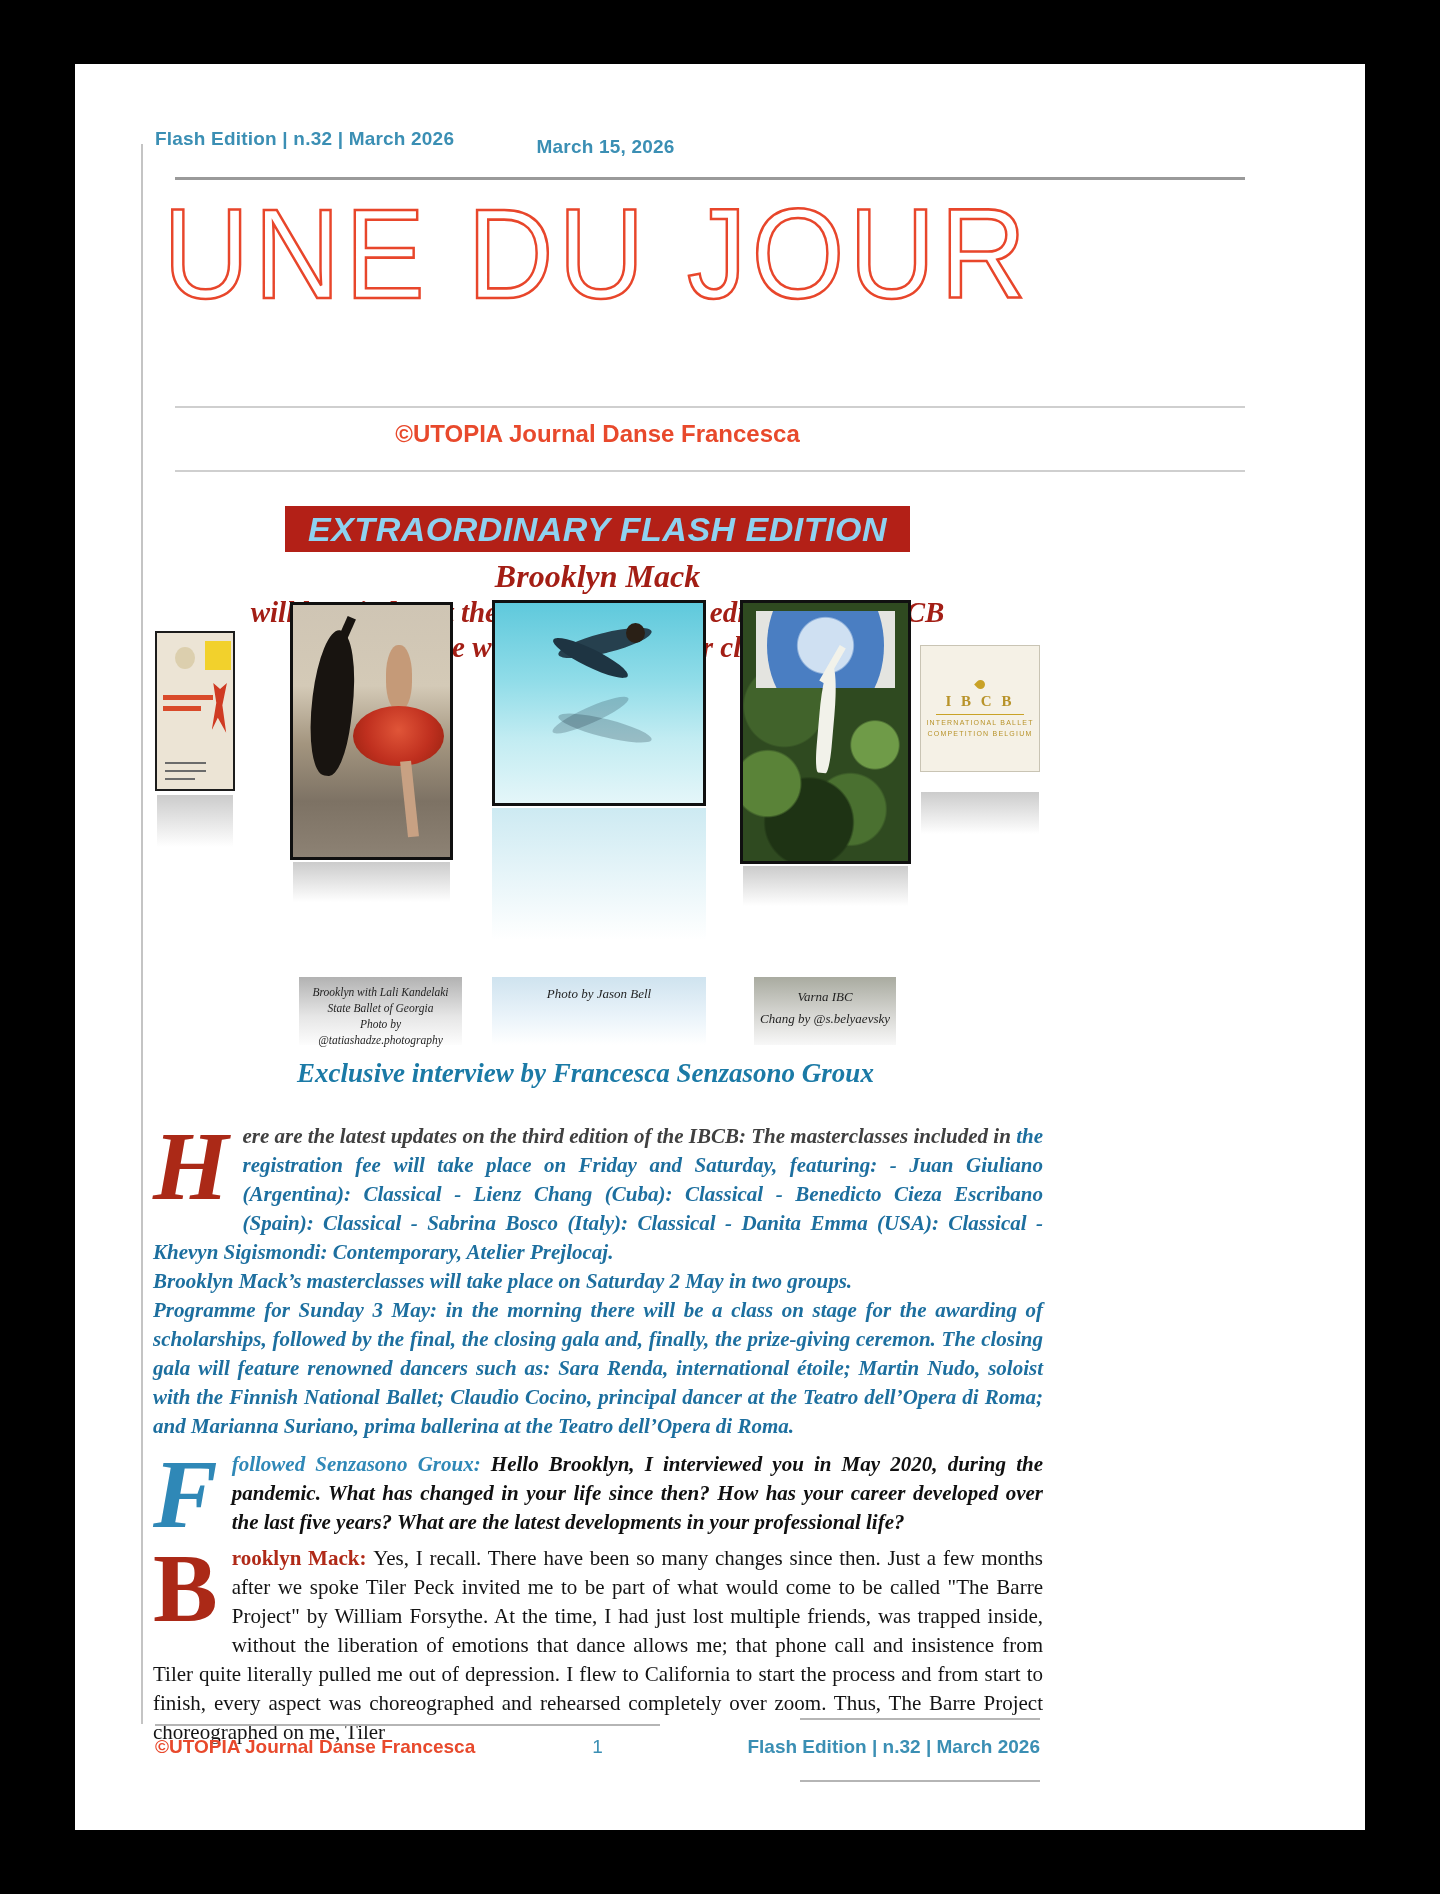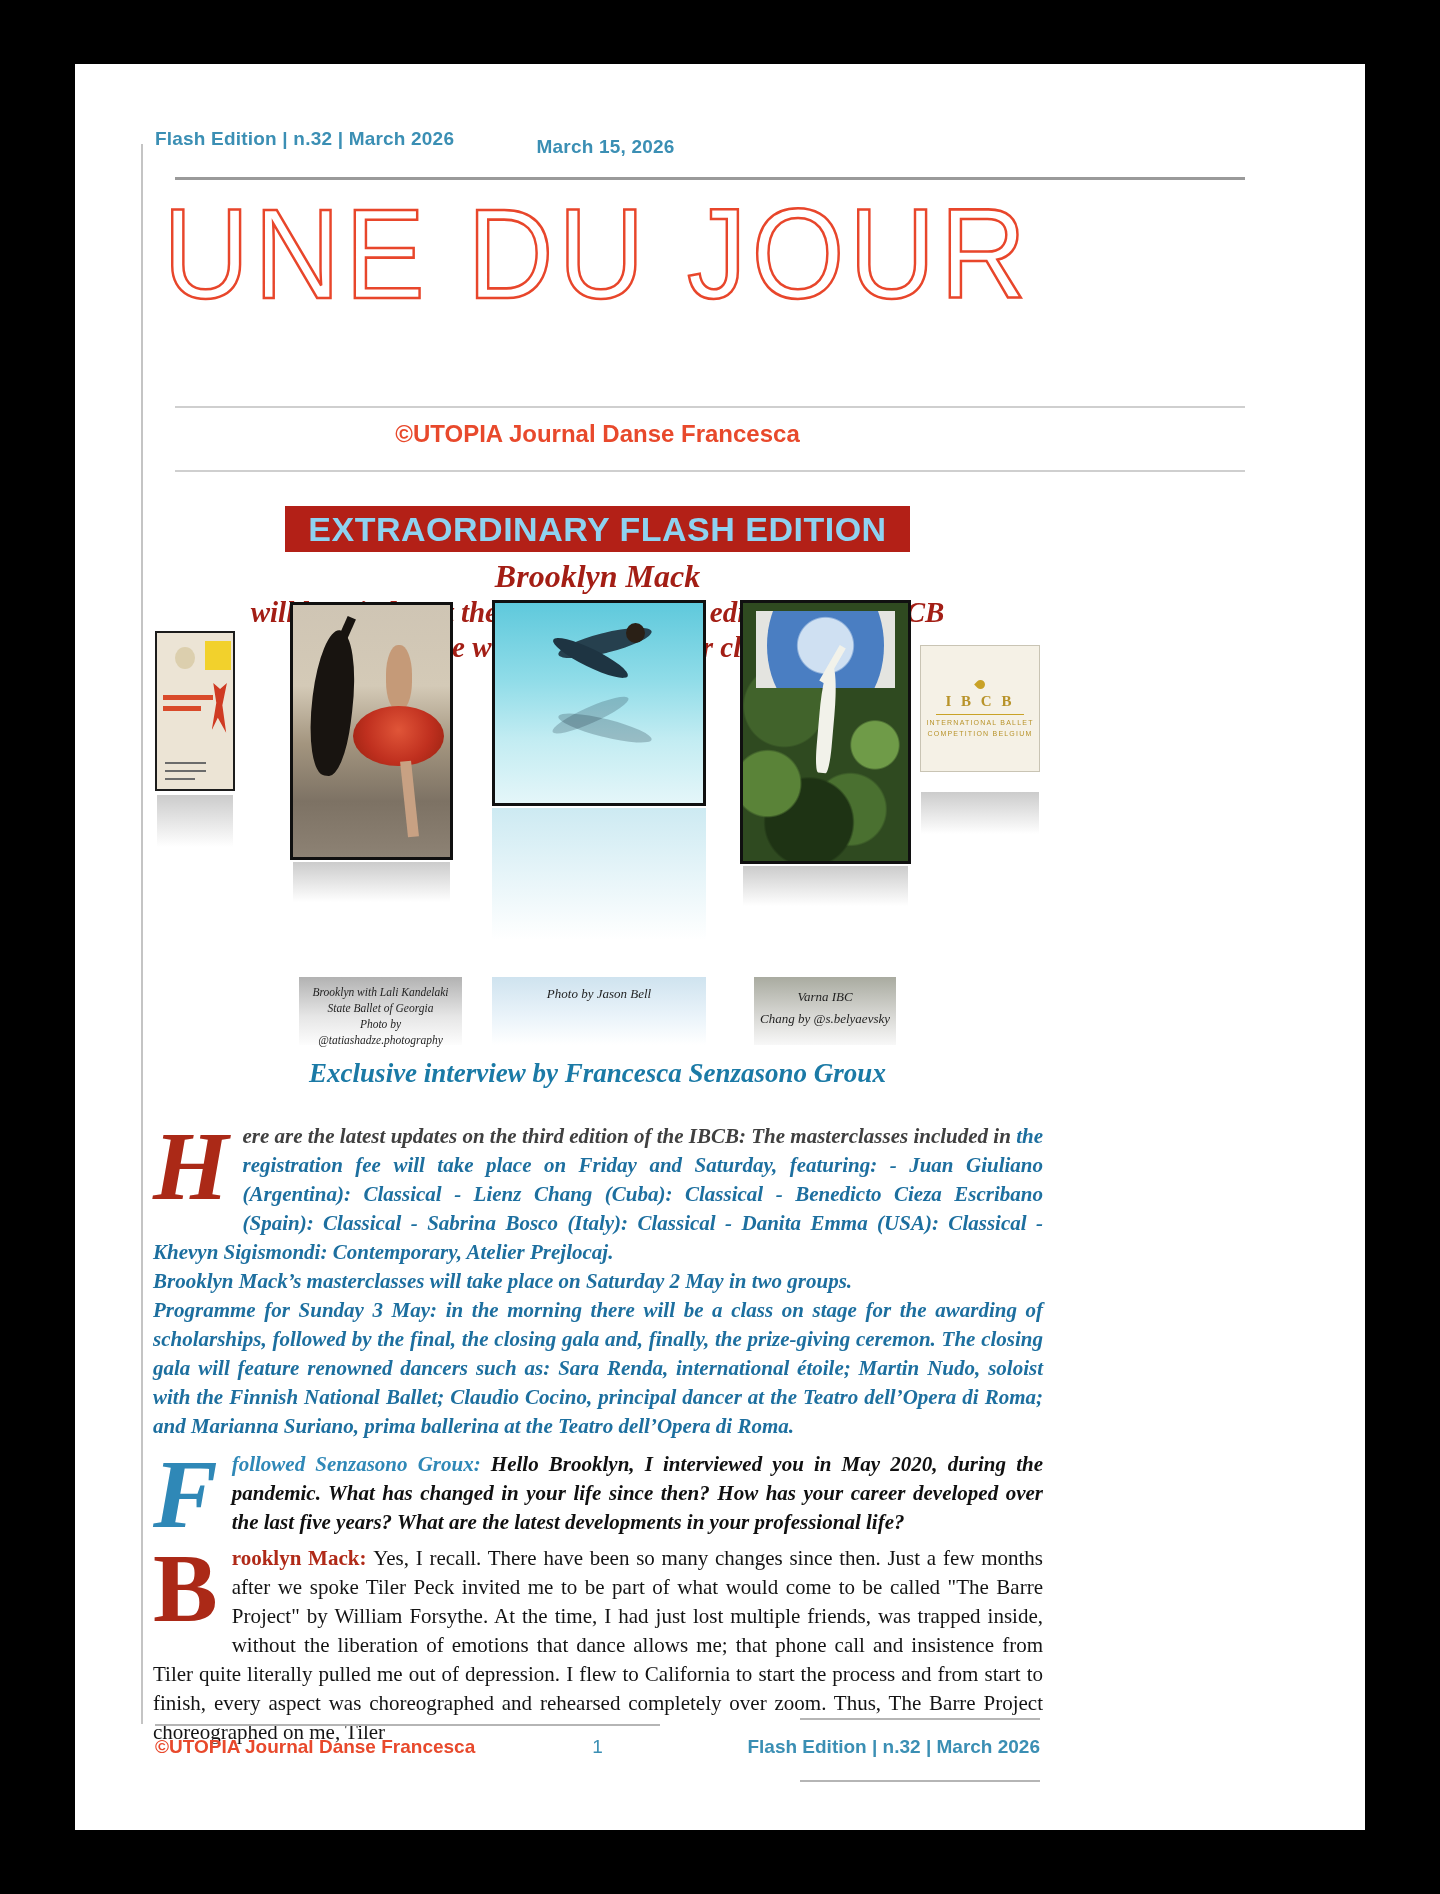--- a/index.html
+++ b/index.html
@@ -18,21 +18,21 @@
   .rule-thin{height:2px;background:#cfcfcf;}
   .rule-m1{left:100px;top:342px;width:1070px;}
   .rule-m2{left:100px;top:406px;width:1070px;}
 
   .masthead{position:absolute;left:80px;top:128px;width:885px;height:140px;}
   .subtitle{position:absolute;left:80px;top:356px;width:885px;text-align:center;
             font-size:24px;font-weight:bold;color:#e8492c;}
 
   .banner{position:absolute;left:210px;top:442px;width:625px;height:46px;background:#b32017;
           text-align:center;}
-  .banner span{font-weight:bold;font-size:34px;line-height:46px;color:#8ed2f0;letter-spacing:.5px;}
+  .banner span{font-style:italic;font-weight:bold;font-size:34px;line-height:46px;color:#8ed2f0;letter-spacing:.5px;}
 
   .headline{position:absolute;left:40px;top:494px;width:965px;text-align:center;
             font-family:"Liberation Serif",serif;font-weight:bold;font-style:italic;color:#a31e15;}
   .headline .h1{font-size:32px;line-height:37px;}
   .headline .h2{font-size:29px;line-height:35px;}
 
   .ph{position:absolute;overflow:hidden;}
   .refl{position:absolute;background:linear-gradient(180deg,rgba(70,70,70,.28),rgba(255,255,255,0));}
 
   
@@ -102,21 +102,21 @@
 
   .cap{position:absolute;top:913px;height:68px;font-family:"Liberation Serif",serif;font-style:italic;
        color:#1f1f1f;text-align:center;padding-top:7px;}
   .cap div{line-height:16px;}
   .cap2{left:224px;width:163px;font-size:11.5px;background:linear-gradient(180deg,#b2b2b2,#e6e6e6 58%,#fdfdfd);}
   .cap3{left:417px;width:214px;font-size:13px;background:linear-gradient(180deg,#cfe3ef,#ebf4fa 60%,#ffffff);}
   .cap3 div{line-height:20px;}
   .cap4{left:679px;width:142px;font-size:13px;background:linear-gradient(180deg,#a9aba0,#d6d6d2 55%,#f8f8f8);}
   .cap4 div{line-height:18px;padding-top:4px;}
 
-  .byline{position:absolute;left:80px;top:994px;width:885px;text-align:center;
+  .byline{position:absolute;left:68px;top:994px;width:885px;text-align:center;
           font-family:"Liberation Serif",serif;font-weight:bold;font-style:italic;
           font-size:27px;color:#1b7aa6;}
 
   .para{position:absolute;left:78px;width:890px;text-align:justify;font-family:"Liberation Serif",serif;}
   .dropcap{float:left;font-family:"Liberation Serif",serif;font-weight:bold;font-size:97px;
            line-height:78px;height:84px;margin:6px 14px 0 0;}
   .dc-italic{font-style:italic;}
   .dc-red{color:#ab2917;}
   .dc-blue{color:#2f88b7;}
   .para1{top:1058px;font-size:21px;line-height:29px;font-weight:bold;font-style:italic;color:#1d6f9f;}

